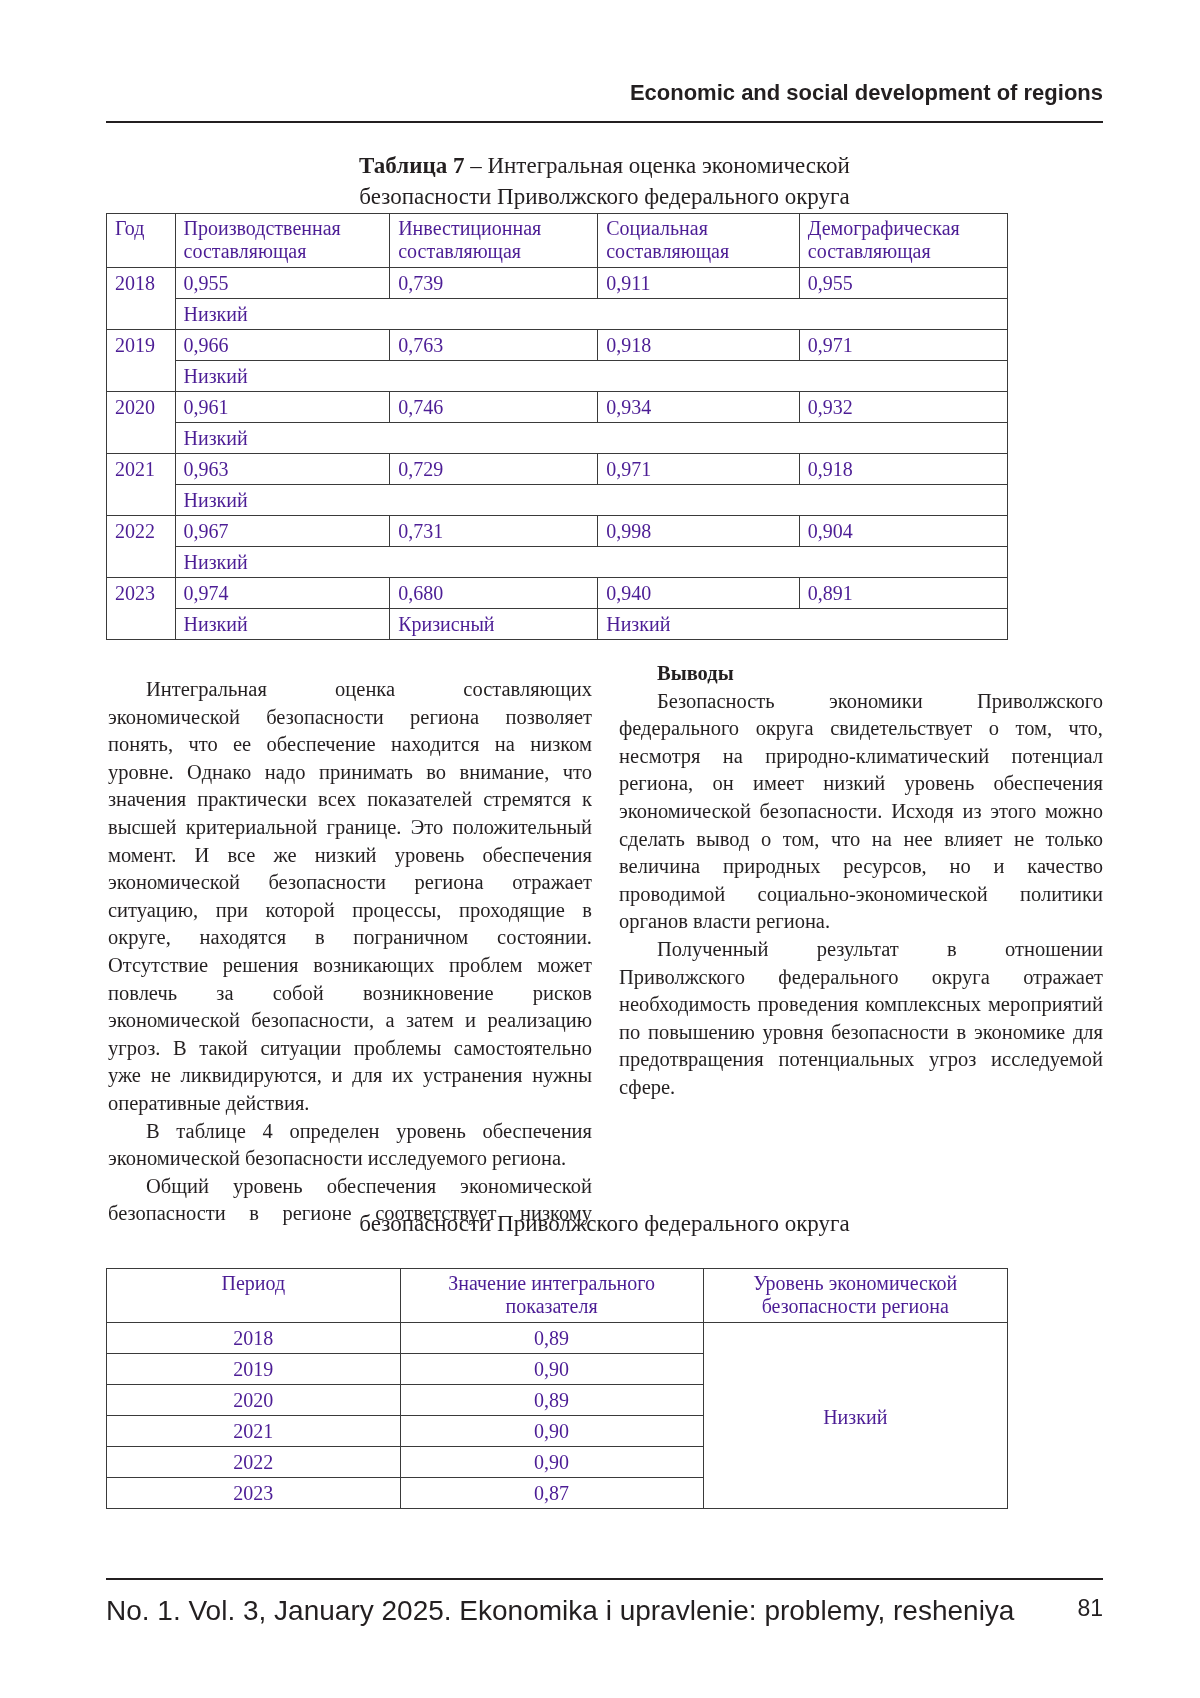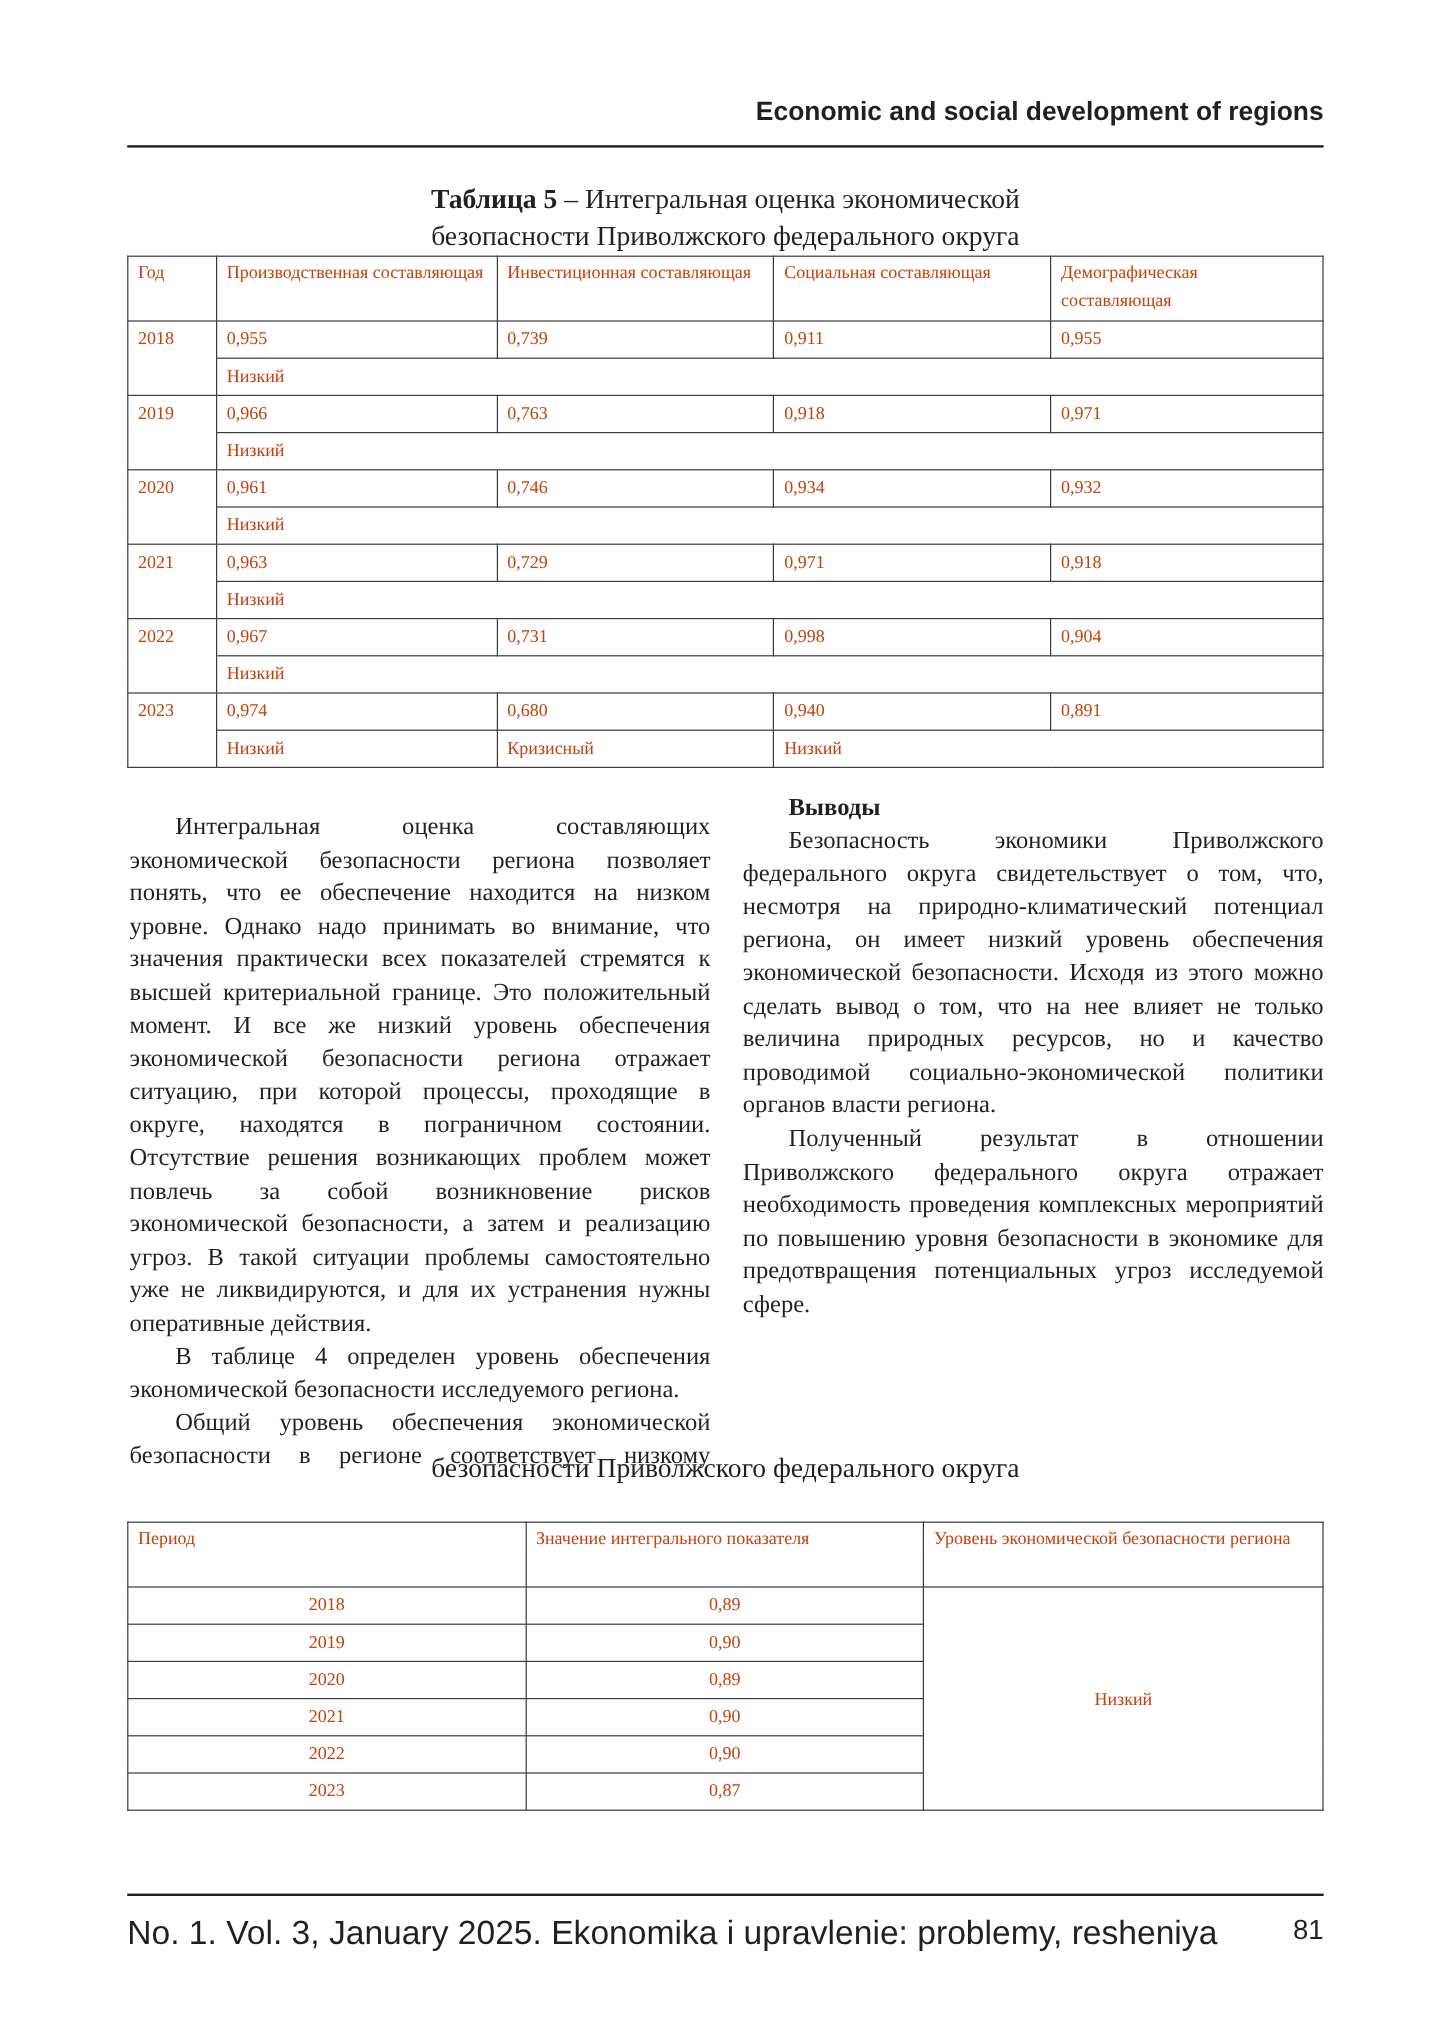--- a/index.html
+++ b/index.html
@@ -11,31 +11,31 @@
   }
   .rule { position: absolute; left: 106px; right: 97px; height: 2px; background: #231f20; }
   .rule.top { top: 121px; }
   .rule.bottom { top: 1578px; }
   .caption {
     position: absolute; left: 106px; right: 97px; text-align: center;
     font-family: "Liberation Serif", serif; font-size: 23px; line-height: 31px;
   }
   .caption b { font-weight: bold; }
   table.grid {
-    position: absolute; left: 106px; width: 997px; border-collapse: collapse;
-    font-family: "Liberation Serif", serif; font-size: 15px; color: #c2410c;
+    position: absolute; left: 106px; width: 902px; border-collapse: collapse;
+    font-family: "Liberation Serif", serif; font-size: 20px; color: #4c1d95;
   }
   table.grid td, table.grid th {
     border: 1.3px solid #3a3a3a; padding: 3px 8px 0 8px; vertical-align: top; text-align: left; font-weight: normal;
   }
   #t3 { top: 213px; }
   #t3 th { height: 50px; line-height: 23px; }
   #t3 td { height: 27px; line-height: 24px; }
   #t4 { top: 1268px; }
-  #t4 th { height: 50px; line-height: 23px; }
+  #t4 th { height: 50px; line-height: 23px; text-align: center; }
   #t4 td { height: 27px; line-height: 24px; }
   #t4 td.c { text-align: center; }
   #t4 td.level { text-align: center; vertical-align: middle; }
   .col-text {
     position: absolute; top: 660px; width: 484px;
     font-family: "Liberation Serif", serif; font-size: 20.5px; line-height: 27.6px; color: #231f20;
     text-align: justify;
   }
   .col-text p { margin: 0; text-indent: 38px; }
   .col-text p.noindent { text-indent: 0; }
@@ -51,21 +51,21 @@
     font-family: "Liberation Sans", sans-serif; font-size: 23px; color: #231f20;
   }
 </style>
 </head>
 <body>
 
 <div class="running-head">Economic and social development of regions</div>
 <div class="rule top"></div>
 
 <div class="caption" style="top:150px;">
-  <div><b>Таблица 5</b><span> – </span><span>Интегральная оценка экономической</span></div>
+  <div><b>Таблица 7</b><span> – </span><span>Интегральная оценка экономической</span></div>
   <div>безопасности Приволжского федерального округа</div>
 </div>
 
 <table class="grid" id="t3">
   <colgroup>
     <col style="width:74px">
       <col style="width:234px">
       <col style="width:231px">
       <col style="width:231px">
       <col style="width:227px">

